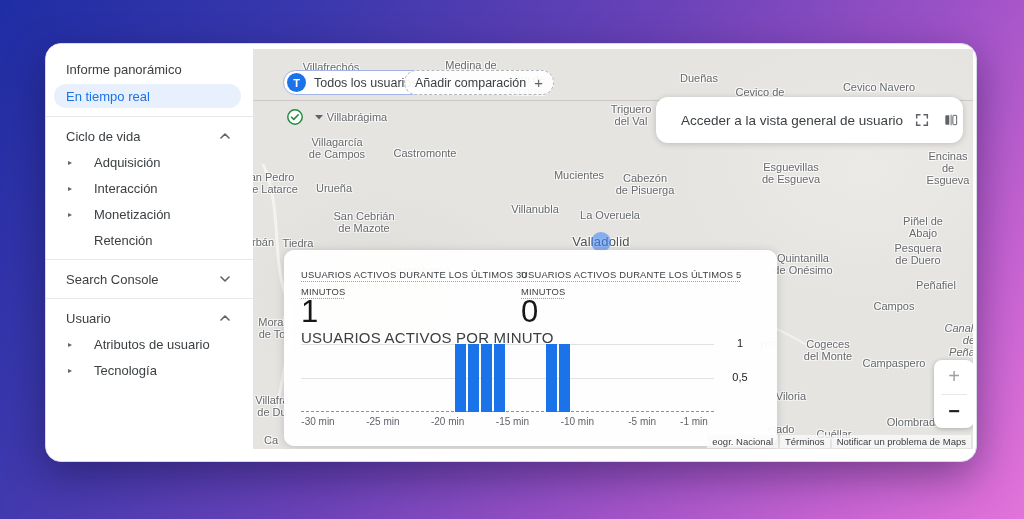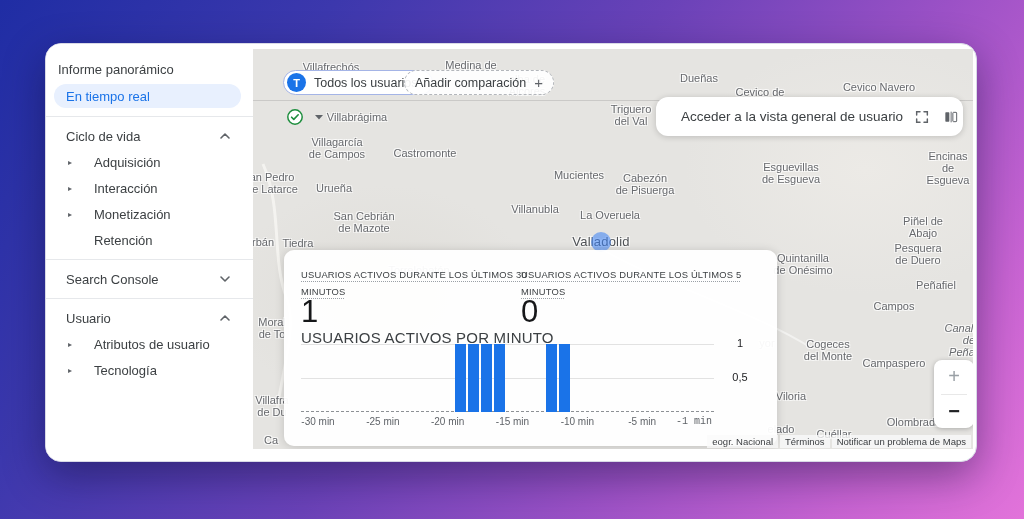--- a/index.html
+++ b/index.html
@@ -6,21 +6,21 @@
   html,body { width:1024px; height:519px; overflow:hidden; font-family:"Liberation Sans", sans-serif; }
   body { background:linear-gradient(126deg,#1f2da4 0%,#3c38ad 24%,#6a42b8 48%,#9b51c6 68%,#c763d2 86%,#e273da 100%); }
 
   .window { position:absolute; left:45px; top:43px; width:932px; height:419px; background:#fff;
     border:1px solid #d8d9e6; border-radius:16px; overflow:hidden;
     box-shadow:0 14px 42px rgba(10,10,45,.42); }
 
   
   .sidebar { position:absolute; left:0; top:0; width:207px; height:100%; background:#fff; padding-top:12px; }
   .sb-row { display:flex; align-items:center; height:26px; font-size:13px; color:#3c4043; cursor:pointer; }
-  .sb-top { padding-left:12px; }
+  .sb-top { padding-left:20px; }
   .sb-active-wrap { height:28px; display:flex; align-items:center; }
   .sb-active { margin:2px 12px 2px 8px; height:24px; flex:1; display:flex; align-items:center;
     background:#e8f0fe; border-radius:13px; padding-left:12px; color:#1a73e8; }
   .sb-section { padding:0 22px 0 20px; justify-content:space-between; }
   .sb-sub { padding-left:18px; }
   .sb-arrow { width:12px; font-size:8px; color:#5f6368; margin-right:18px; text-align:center; }
   .sb-divider { border-top:1px solid #e6e8eb; margin:6px 0; }
   .sb-chev { flex:none; }
 
   
@@ -46,21 +46,21 @@
   .chip-avatar { width:19px; height:19px; border-radius:50%; background:#1a73e8; color:#fff;
     font-size:11px; font-weight:bold; display:flex; align-items:center; justify-content:center; }
   .chip-compare { left:151px; border:1px dashed #b3b6bb; padding:0 10px; gap:8px; background:rgba(255,255,255,.92); }
   .chip-plus { font-size:15px; color:#5f6368; }
 
   .title-row { position:absolute; left:33px; top:59px; display:flex; align-items:center; gap:8px; }
   .page-title { font-size:21px; color:#3a3d40; }
   .title-caret { margin-left:2px; }
 
   
-  .snap-card { position:absolute; left:403px; top:48px; width:307px; height:39px; background:#fff;
+  .snap-card { position:absolute; left:403px; top:48px; width:307px; height:46px; background:#fff;
     border-radius:12px; box-shadow:0 1px 6px rgba(0,0,0,.18); display:flex; align-items:center;
     padding:0 14px; gap:11px; }
   .snap-label { font-size:13.5px; color:#3c4043; white-space:nowrap; flex:1; }
   .snap-icons { display:flex; align-items:center; gap:13px; }
   .snap-icons svg { cursor:pointer; }
 
   
   .rt-card { position:absolute; left:31px; top:201px; width:493px; height:196px;
     background:rgba(255,255,255,.95); border-radius:10px; box-shadow:0 1px 10px rgba(0,0,0,.16); }
   .metric-label { position:absolute; top:16px; width:232px; font-size:9.4px; letter-spacing:.2px;
@@ -237,21 +237,21 @@
           <div class="chart-bar" style="left: 244.888px; height: 68px; top: 0px;"></div>
           <div class="chart-bar" style="left: 257.854px; height: 68px; top: 0px;"></div>
         </div>
       <div class="chart-ticks" id="ticks">
           <span class="x-tick" style="left: 17px;">-30 min</span>
           <span class="x-tick" style="left: 81.83px;">-25 min</span>
           <span class="x-tick" style="left: 146.66px;">-20 min</span>
           <span class="x-tick" style="left: 211.49px;">-15 min</span>
           <span class="x-tick" style="left: 276.32px;">-10 min</span>
           <span class="x-tick" style="left: 341.15px;">-5 min</span>
-          <span class="x-tick" style="left: 393.014px; font-family: Liberation Mono, monospace;">-1 min</span>
+          <span class="x-tick" style="left: 393.014px;">-1 min</span>
         </div>
       <span class="ylab y1">1</span>
       <span class="ylab y05">0,5</span>
     </div>
 
     <div class="zoom-ctrl">
       <div class="zoom-btn zoom-in">+</div>
       <div class="zoom-sep"></div>
       <div class="zoom-btn zoom-out">−</div>
     </div>

